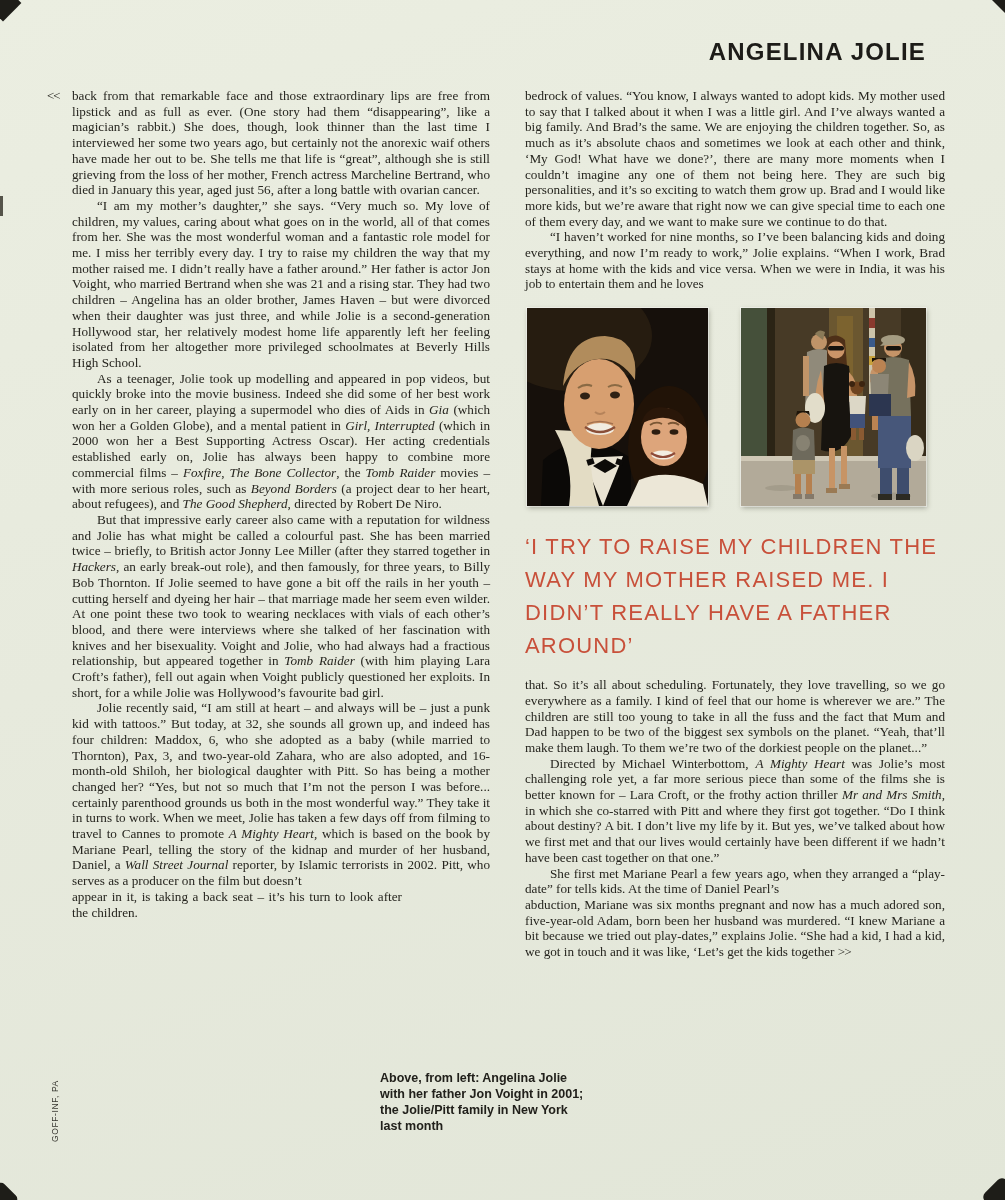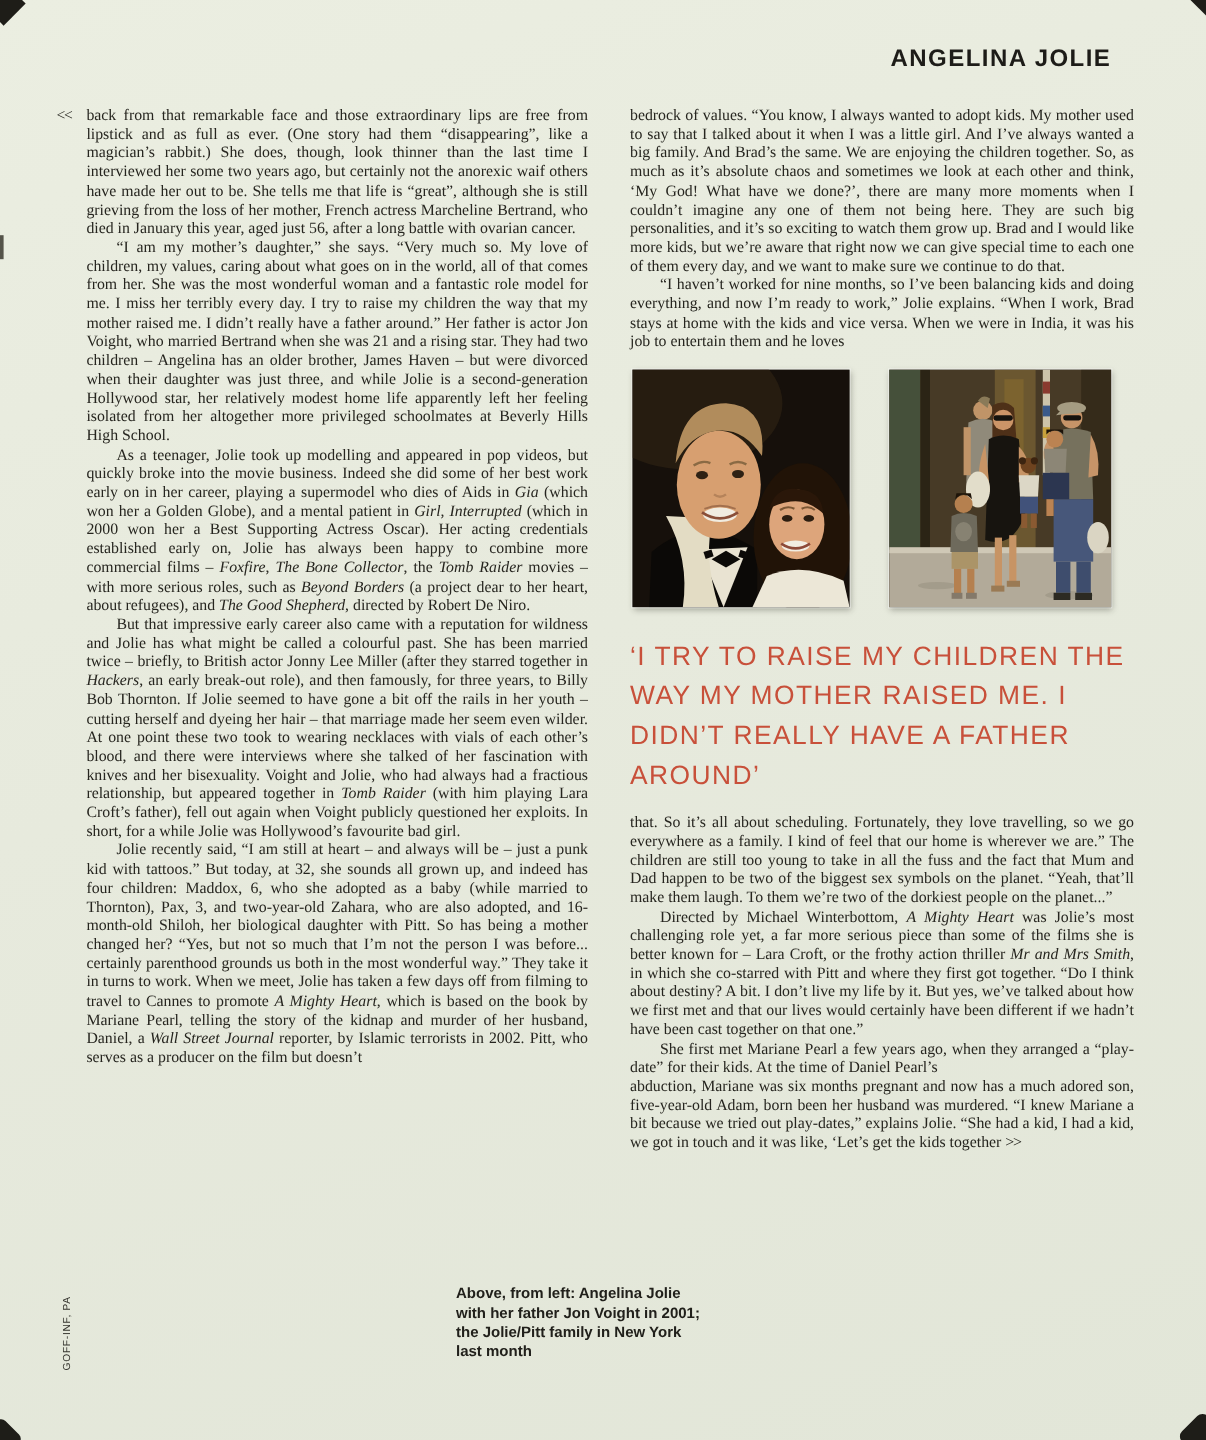--- a/index.html
+++ b/index.html
@@ -12,21 +12,21 @@
   .scan-mark{position:absolute;background:#1e1d18;}
   .mark-tl{left:-10px;top:-10px;width:26px;height:26px;transform:rotate(45deg);}
   .mark-tr{right:-14px;top:-14px;width:24px;height:24px;transform:rotate(45deg);}
   .mark-bl{left:-12px;bottom:-12px;width:26px;height:26px;transform:rotate(45deg);border-radius:5px;}
   .mark-br{right:-12px;bottom:-12px;width:30px;height:30px;transform:rotate(45deg);border-radius:6px;}
   .mark-edge{left:0;top:196px;width:3px;height:20px;background:#55544a;}
 
   .masthead{
     position:absolute;top:38px;right:79px;
     font-family:"Liberation Sans",sans-serif;font-weight:bold;
-    font-size:20px;letter-spacing:1.2px;color:#1d1c18;
+    font-size:24px;letter-spacing:1.2px;color:#1d1c18;
   }
 
   .columns{position:absolute;top:88px;left:72px;display:flex;gap:35px;}
   .col{width:418px;font-size:13.2px;line-height:15.7px;text-align:justify;}
   .col p{margin:0;}
   .col p.indent{text-indent:25px;}
   .first-para{position:relative;}
   .cont-start{
     position:absolute;left:-25px;top:0;font-size:13px;letter-spacing:-1px;color:#26251f;
   }
@@ -90,20 +90,21 @@
 
   <div class="columns">
 
     <div class="col">
       <p class="first-para"><span class="cont-start">&lt;&lt;</span><span>back from that remarkable face and those extraordinary lips are free from lipstick and as full as ever. (One story had them “disappearing”, like a magician’s rabbit.) She does, though, look thinner than the last time I interviewed her some two years ago, but certainly not the anorexic waif others have made her out to be. She tells me that life is “great”, although she is still grieving from the loss of her mother, French actress Marcheline Bertrand, who died in January this year, aged just 56, after a long battle with ovarian cancer.</span></p>
       <p class="indent">“I am my mother’s daughter,” she says. “Very much so. My love of children, my values, caring about what goes on in the world, all of that comes from her. She was the most wonderful woman and a fantastic role model for me. I miss her terribly every day. I try to raise my children the way that my mother raised me. I didn’t really have a father around.” Her father is actor Jon Voight, who married Bertrand when she was 21 and a rising star. They had two children – Angelina has an older brother, James Haven – but were divorced when their daughter was just three, and while Jolie is a second-generation Hollywood star, her relatively modest home life apparently left her feeling isolated from her altogether more privileged schoolmates at Beverly Hills High School.</p>
       <p class="indent">As a teenager, Jolie took up modelling and appeared in pop videos, but quickly broke into the movie business. Indeed she did some of her best work early on in her career, playing a supermodel who dies of Aids in <i>Gia</i> (which won her a Golden Globe), and a mental patient in <i>Girl, Interrupted</i> (which in 2000 won her a Best Supporting Actress Oscar). Her acting credentials established early on, Jolie has always been happy to combine more commercial films – <i>Foxfire</i>, <i>The Bone Collector</i>, the <i>Tomb Raider</i> movies – with more serious roles, such as <i>Beyond Borders</i> (a project dear to her heart, about refugees), and <i>The Good Shepherd</i>, directed by Robert De Niro.</p>
       <p class="indent">But that impressive early career also came with a reputation for wildness and Jolie has what might be called a colourful past. She has been married twice – briefly, to British actor Jonny Lee Miller (after they starred together in <i>Hackers</i>, an early break-out role), and then famously, for three years, to Billy Bob Thornton. If Jolie seemed to have gone a bit off the rails in her youth – cutting herself and dyeing her hair – that marriage made her seem even wilder. At one point these two took to wearing necklaces with vials of each other’s blood, and there were interviews where she talked of her fascination with knives and her bisexuality. Voight and Jolie, who had always had a fractious relationship, but appeared together in <i>Tomb Raider</i> (with him playing Lara Croft’s father), fell out again when Voight publicly questioned her exploits. In short, for a while Jolie was Hollywood’s favourite bad girl.</p>
       <p class="indent">Jolie recently said, “I am still at heart – and always will be – just a punk kid with tattoos.” But today, at 32, she sounds all grown up, and indeed has four children: Maddox, 6, who she adopted as a baby (while married to Thornton), Pax, 3, and two-year-old Zahara, who are also adopted, and 16-month-old Shiloh, her biological daughter with Pitt. So has being a mother changed her? “Yes, but not so much that I’m not the person I was before... certainly parenthood grounds us both in the most wonderful way.” They take it in turns to work. When we meet, Jolie has taken a few days off from filming to travel to Cannes to promote <i>A Mighty Heart</i>, which is based on the book by Mariane Pearl, telling the story of the kidnap and murder of her husband, Daniel, a <i>Wall Street Journal</i> reporter, by Islamic terrorists in 2002. Pitt, who serves as a producer on the film but doesn’t</p>
       <div class="narrow-block">
+        <p>appear in it, is taking a back seat – it’s his turn to look after the children.</p>
       </div>
     </div>
 
     <div class="col" style="width:420px">
       <p>bedrock of values. “You know, I always wanted to adopt kids. My mother used to say that I talked about it when I was a little girl. And I’ve always wanted a big family. And Brad’s the same. We are enjoying the children together. So, as much as it’s absolute chaos and sometimes we look at each other and think, ‘My God! What have we done?’, there are many more moments when I couldn’t imagine any one of them not being here. They are such big personalities, and it’s so exciting to watch them grow up. Brad and I would like more kids, but we’re aware that right now we can give special time to each one of them every day, and we want to make sure we continue to do that.</p>
       <p class="indent">“I haven’t worked for nine months, so I’ve been balancing kids and doing everything, and now I’m ready to work,” Jolie explains. “When I work, Brad stays at home with the kids and vice versa. When we were in India, it was his job to entertain them and he loves</p>
 
       <div class="photo-row">
         <svg class="photo" width="181" height="198" viewBox="0 0 181 198" role="img">
           <rect width="181" height="198" fill="#16100b"></rect>
@@ -218,21 +219,21 @@
             <rect x="128" y="86" width="22" height="22" fill="#2c3650"></rect>
             <rect x="131" y="108" width="6" height="14" fill="#bb8352"></rect>
           </g>
         </svg>
       </div>
 
       <div class="pullquote">‘I TRY TO RAISE MY CHILDREN THE WAY MY MOTHER RAISED ME. I DIDN’T REALLY HAVE A FATHER AROUND’</div>
 
       <p>that. So it’s all about scheduling. Fortunately, they love travelling, so we go everywhere as a family. I kind of feel that our home is wherever we are.” The children are still too young to take in all the fuss and the fact that Mum and Dad happen to be two of the biggest sex symbols on the planet. “Yeah, that’ll make them laugh. To them we’re two of the dorkiest people on the planet...”</p>
       <p class="indent">Directed by Michael Winterbottom, <i>A Mighty Heart</i> was Jolie’s most challenging role yet, a far more serious piece than some of the films she is better known for – Lara Croft, or the frothy action thriller <i>Mr and Mrs Smith</i>, in which she co-starred with Pitt and where they first got together. “Do I think about destiny? A bit. I don’t live my life by it. But yes, we’ve talked about how we first met and that our lives would certainly have been different if we hadn’t have been cast together on that one.”</p>
-      <p class="indent">She first met Mariane Pearl a few years ago, when they arranged a “play-date” for their kids. At the time of Daniel Pearl’s</p>
+      <p class="indent">She first met Mariane Pearl a few years ago, when they arranged a “play-date” for tells kids. At the time of Daniel Pearl’s</p>
       <p class="shift-right"><span>abduction, Mariane was six months pregnant and now has a much adored son, five-year-old Adam, born been her husband was murdered. “I knew Mariane a bit because we tried out play-dates,” explains Jolie. “She had a kid, I had a kid, we got in touch and it was like, ‘Let’s get the kids together</span>
          <span class="cont-end">&gt;&gt;</span></p>
     </div>
   </div>
 
   <div class="photo-caption">Above, from left: Angelina Jolie with her father Jon Voight in 2001; the Jolie/Pitt family in New York last month</div>
 
   <div class="credit-vertical">GOFF-INF, PA</div>
 
 

